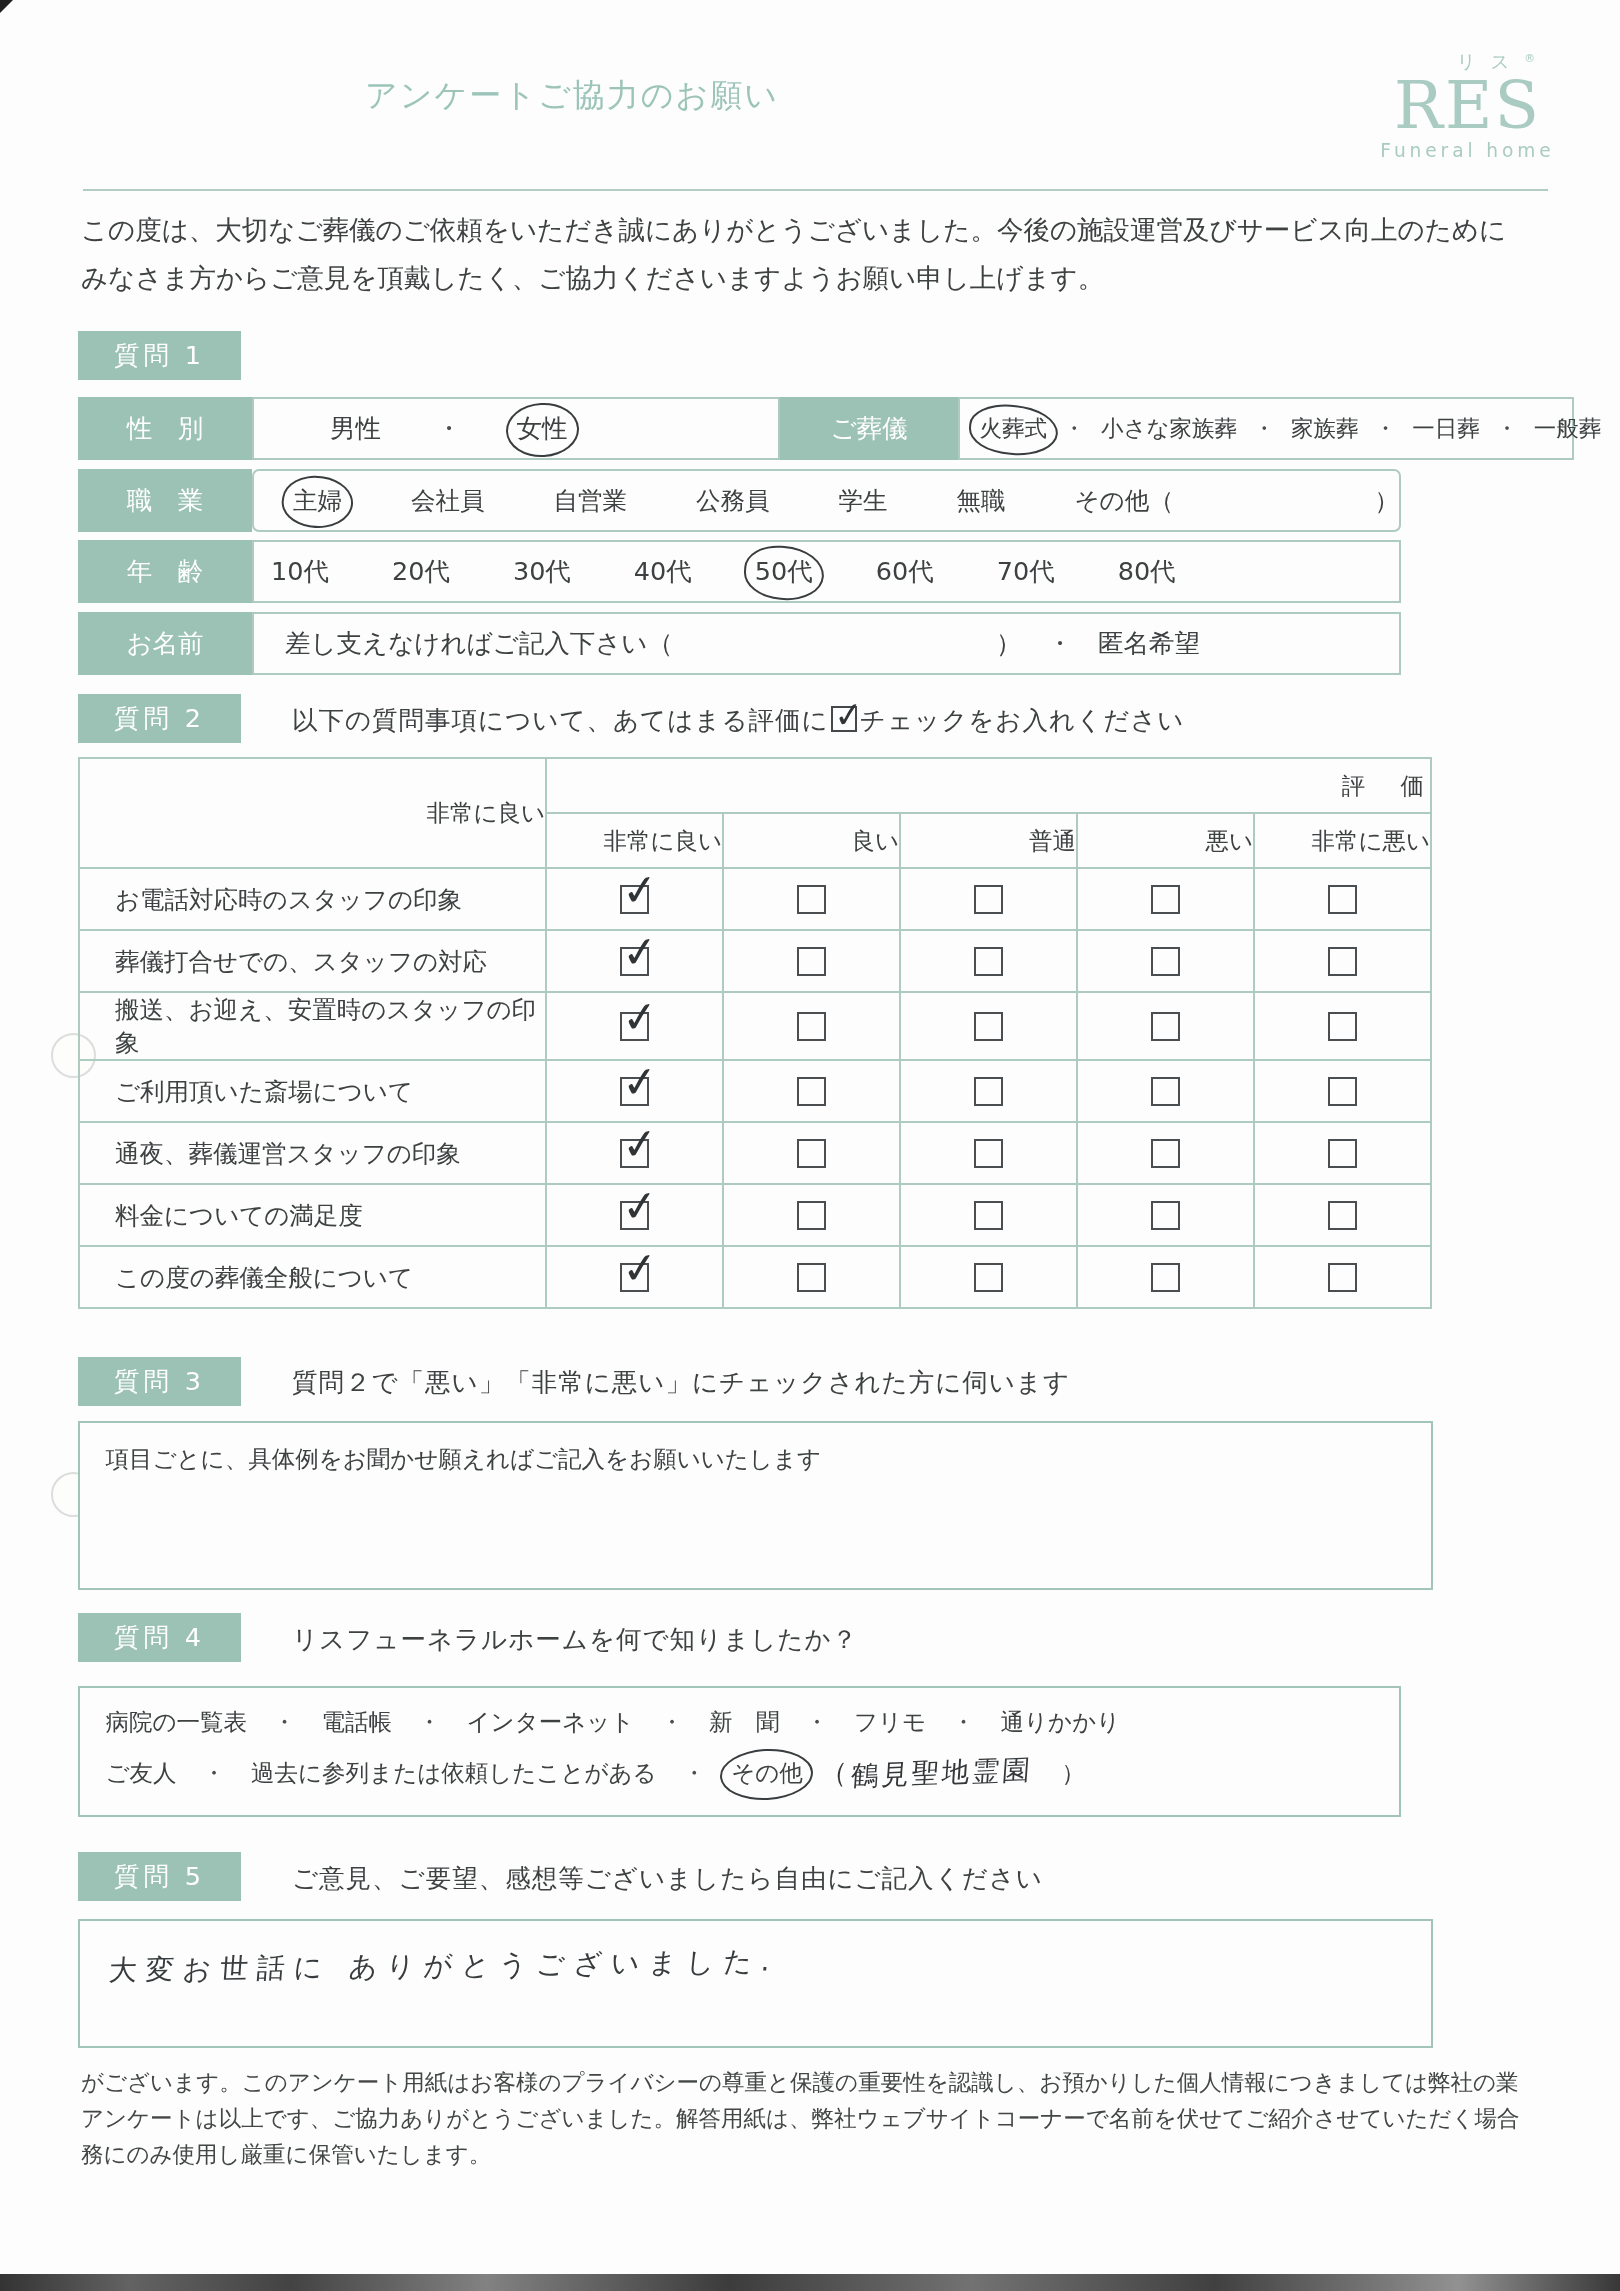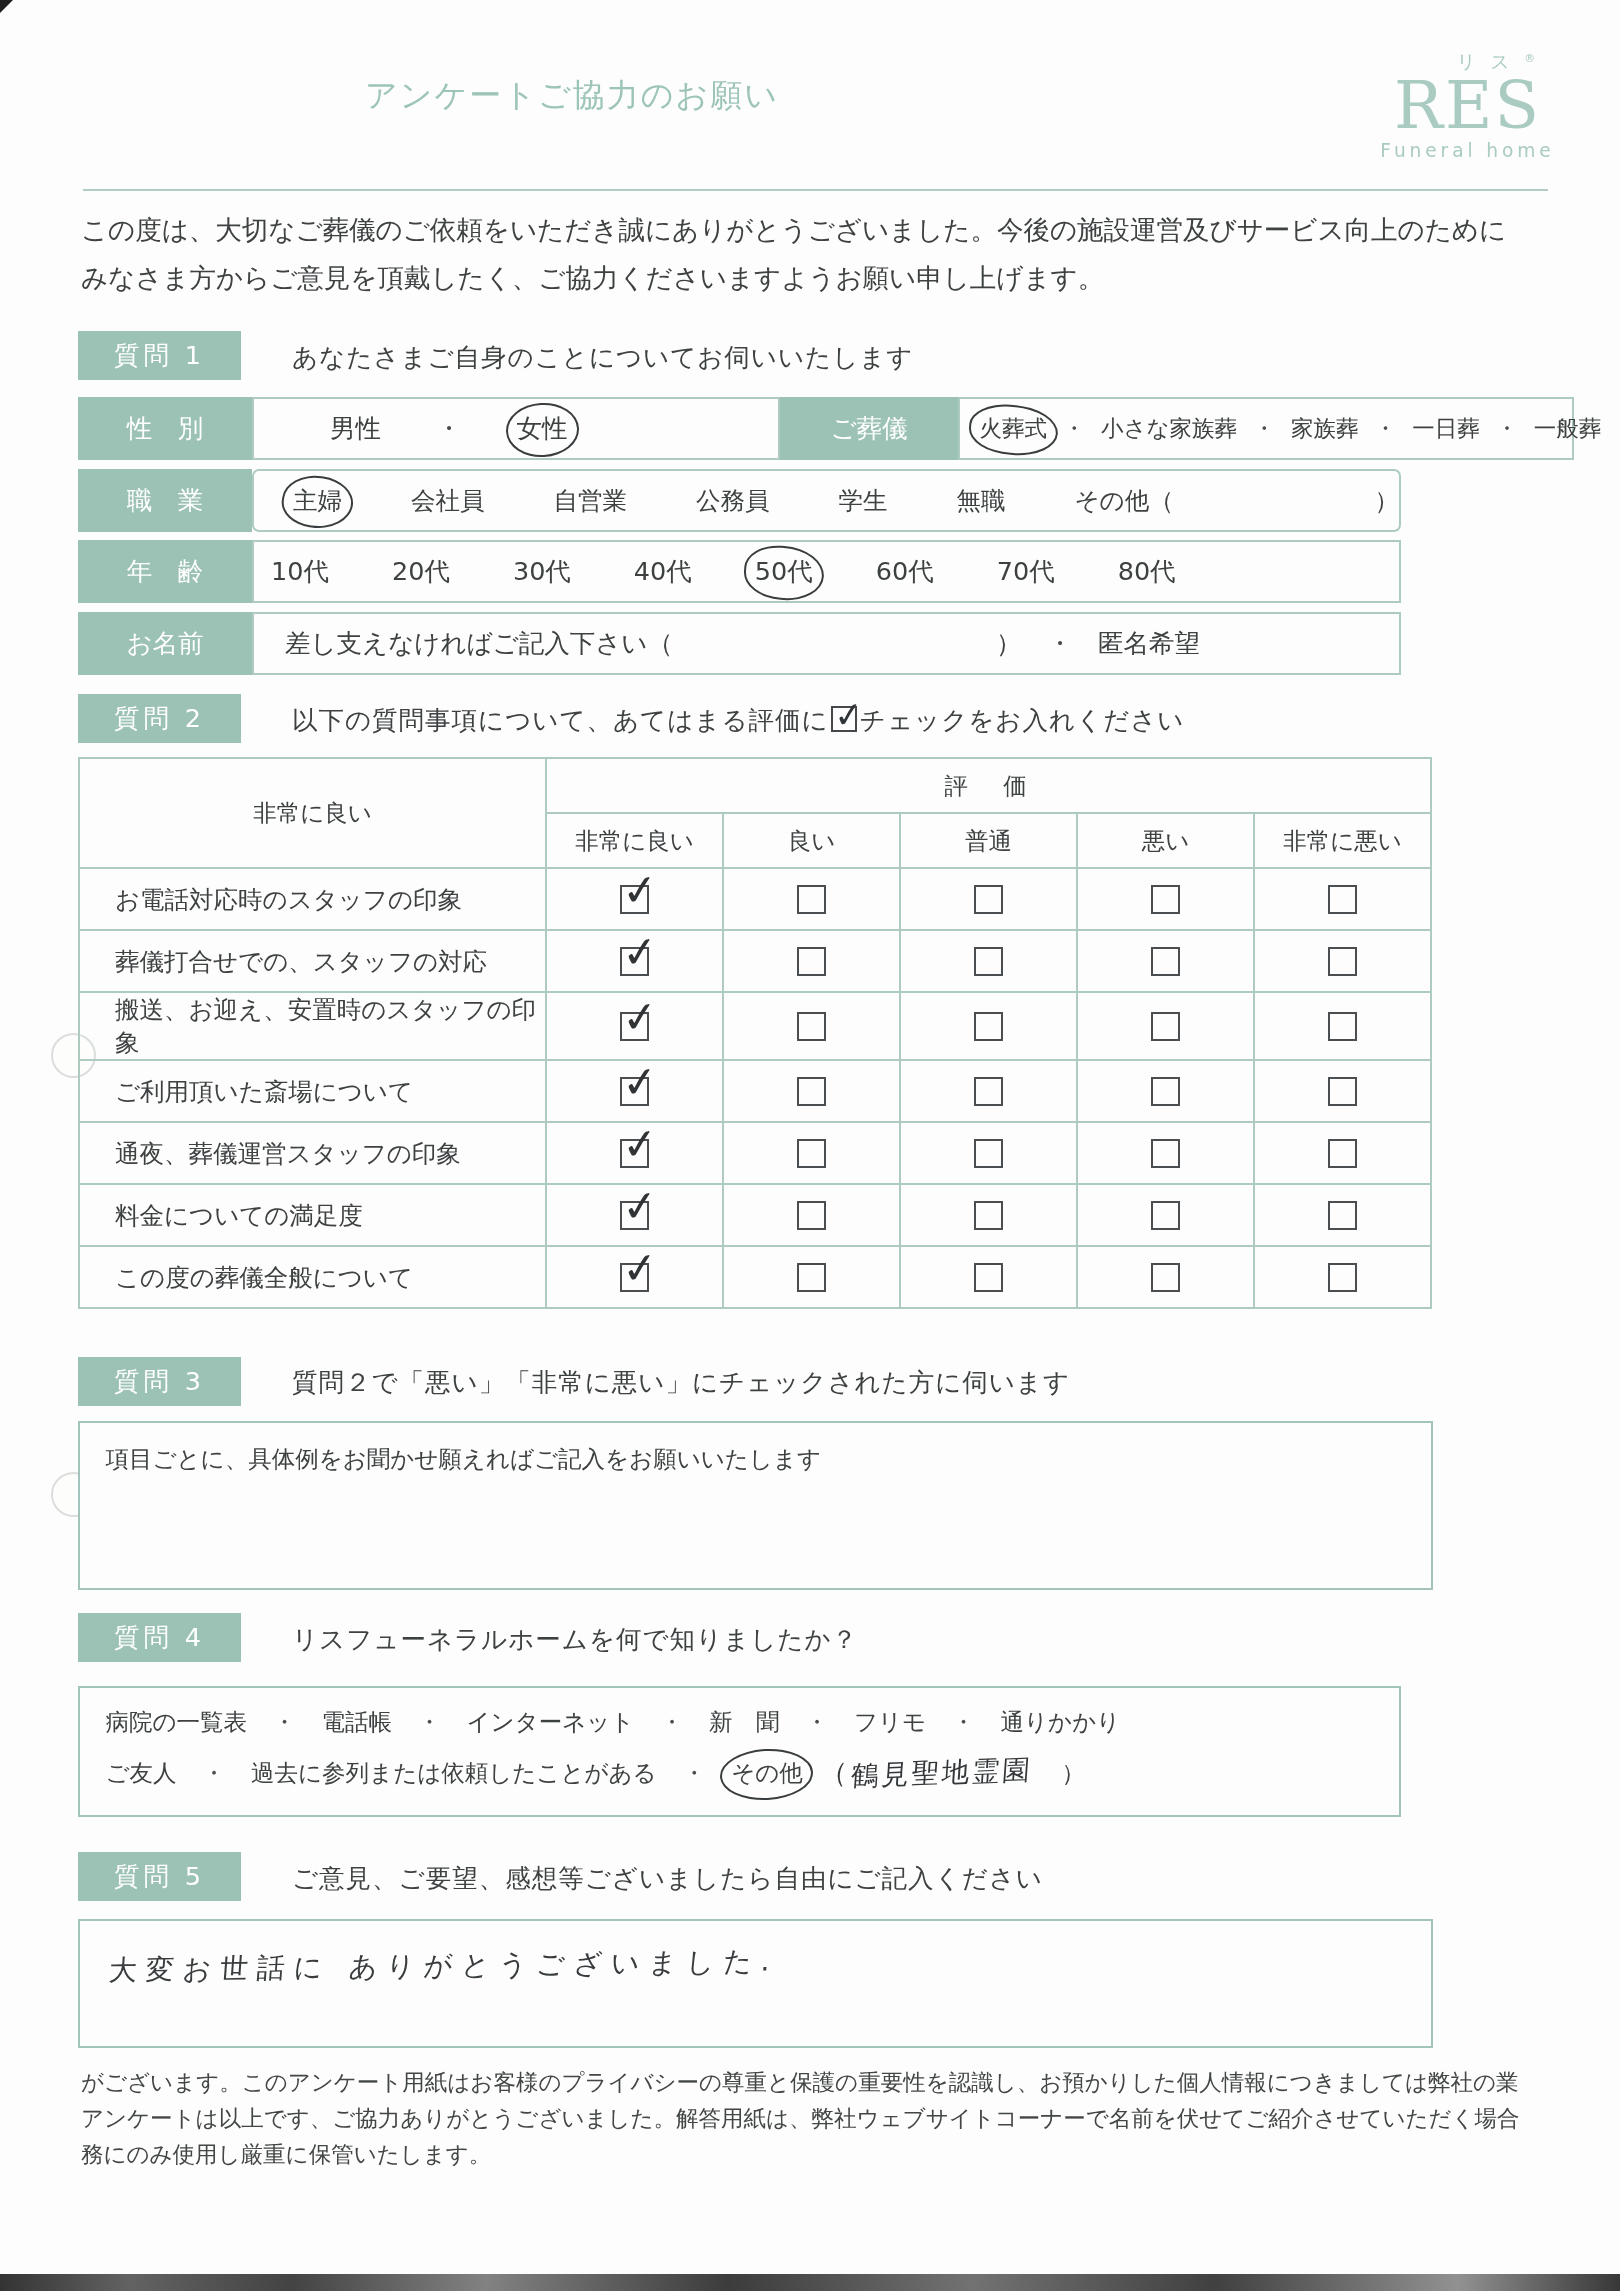--- a/index.html
+++ b/index.html
@@ -47,21 +47,21 @@
   .tilt-a .ring { transform:rotate(-3deg); }
   .tilt-b .ring { transform:rotate(4deg); border-radius:46% 54% 50% 50%; }
   .tilt-c .ring { transform:rotate(8deg); border-radius:52% 48% 55% 45%; }
 
   
   .rate-table { position:absolute; left:78px; top:757px; width:1354px; border-collapse:collapse; table-layout:fixed; }
   .rate-table col.c-item { width:467px; }
   .rate-table th, .rate-table td { border:2px solid #aecbc1; font-weight:normal; }
   .rate-table thead tr { height:55px; }
   .rate-table tbody tr { height:62px; }
-  .rate-table th { font-size:23.5px; text-align:center; }
+  .rate-table th { font-size:23.5px; text-align:right; }
   .th-eval { letter-spacing:5.9px; }
   .rate-table td.q { font-size:24.5px; padding-left:35px; }
   .rate-table td.c { text-align:center; }
   .cb { display:inline-block; position:relative; width:29px; height:29px; border:2px solid #4b4e50; vertical-align:middle; background:transparent; }
   .ck { position:absolute; left:0; top:-17.6px; font-size:43px; line-height:43px; color:#303436; transform:rotate(-5deg); }
   .hbox { display:inline-block; position:relative; width:25.5px; height:25.5px; border:2px solid #45484a; margin:0 2.9px; vertical-align:-2.9px; }
   .hbox .ck { font-size:35px; top:-14.7px; left:1px; }
 
   
   .box { position:absolute; left:78px; border:2px solid #a2c4ba; background:#fcfdfc; }
@@ -101,21 +101,20 @@
     <div class="logo-name">RES</div>
     <div class="logo-sub">Funeral home</div>
   </div>
   <div class="rule"></div>
   <div class="intro">
     <div>この度は、大切なご葬儀のご依頼をいただき誠にありがとうございました。今後の施設運営及びサービス向上のために</div>
     <div>みなさま方からご意見を頂戴したく、ご協力くださいますようお願い申し上げます。</div>
   </div>
 
   <div class="badge" style="top:331px">質問 1</div>
-  <div class="heading" style="top:340px">あなたさまご自身のことについてお伺いいたします</div>
 
   <div class="q1-row" style="top:397px">
     <div class="q1-label w-l1">性　別</div>
     <div class="q1-cell cell-gender">
       <span>男性</span>
       <span class="dot">・</span>
       <span class="circ tilt-a"><span class="ring"></span><span>女性</span></span>
     </div>
     <div class="q1-label w-l2">ご葬儀</div>
     <div class="q1-cell cell-funeral">

